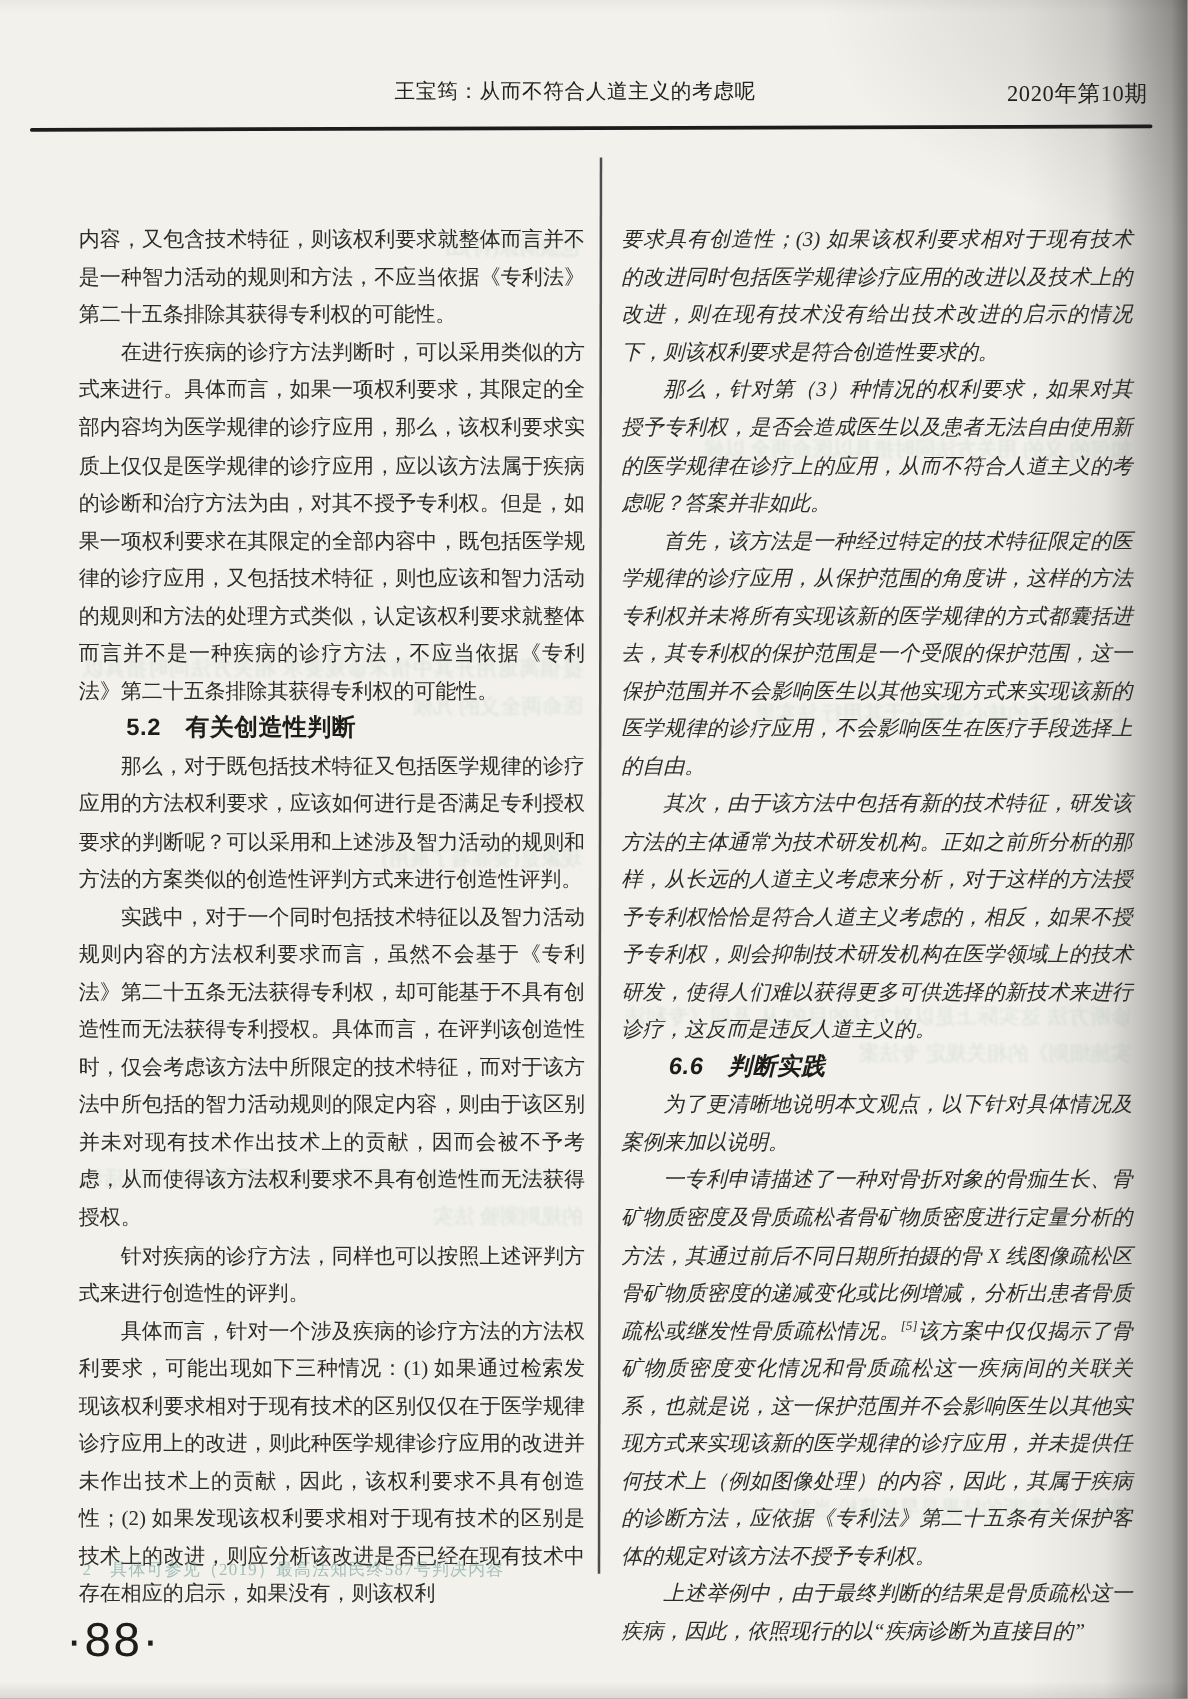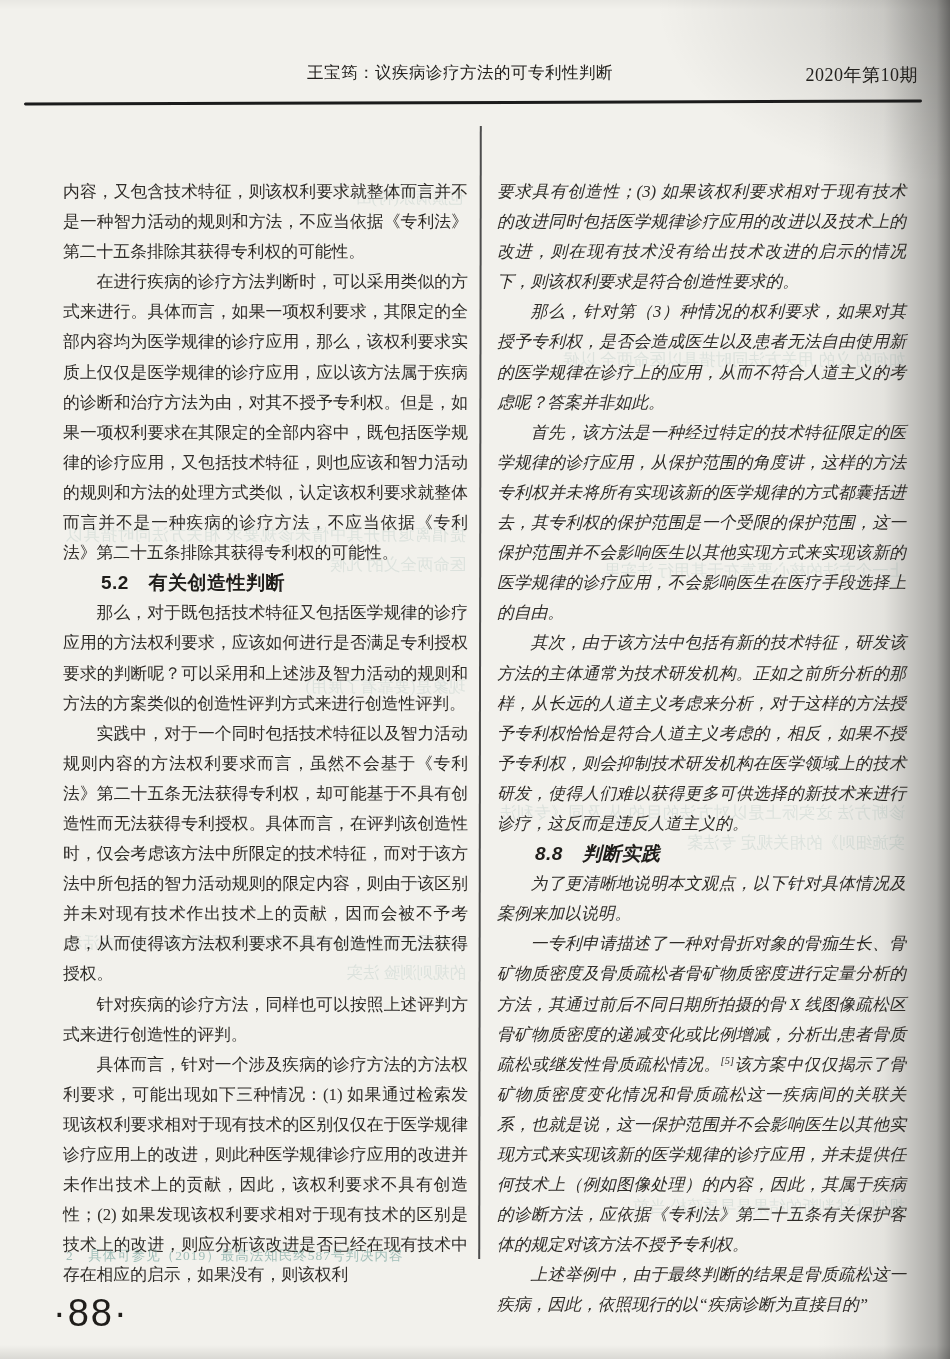--- a/index.html
+++ b/index.html
@@ -70,21 +70,21 @@
   .g5{ left:500px; top:345px; width:405px; }
   .g6{ left:500px; top:556px; width:405px; }
   .g7{ left:500px; top:798px; width:405px; }
   .g8{ left:500px; top:1192px; width:405px; }
 </style>
 </head>
 <body>
 
 <div class="page">
 
-  <div class="running-header">王宝筠：议疾病诊疗方法的可专利性判断</div>
+  <div class="running-header">王宝筠：从而不符合人道主义的考虑呢</div>
   <div class="issue">2020年第10期</div>
   <div class="header-rule"></div>
 
   <div class="ghost g1">也擴病原(符)出</div>
   <div class="ghost g2">提倡离退用开其中情宋诊规要求 相关方法同时措具以医命两全义的 凡候</div>
   <div class="ghost g3">现象是(要靠着了展用)</div>
   <div class="ghost g4">在对医学规律的诊疗应用和制令 要 用和特征“智力活动的规则测验 法实</div>
   <div class="ghost g5">如何的 义的 用关方法同时措具以医命两全 以候</div>
   <div class="ghost g6">上一个方法的核心要靠在于其用行 法实里</div>
   <div class="ghost g7">诊断方法 这实际上是以对方法的目的 从 及同《专利法实施细则》的相关规定 专法案</div>
@@ -100,21 +100,21 @@
     <p>具体而言，针对一个涉及疾病的诊疗方法的方法权利要求，可能出现如下三种情况：(1) 如果通过检索发现该权利要求相对于现有技术的区别仅仅在于医学规律诊疗应用上的改进，则此种医学规律诊疗应用的改进并未作出技术上的贡献，因此，该权利要求不具有创造性；(2) 如果发现该权利要求相对于现有技术的区别是技术上的改进，则应分析该改进是否已经在现有技术中存在相应的启示，如果没有，则该权利</p>
   </div>
 
   <div class="divider"></div>
 
   <div class="col col-right">
     <p class="noindent">要求具有创造性；(3) 如果该权利要求相对于现有技术的改进同时包括医学规律诊疗应用的改进以及技术上的改进，则在现有技术没有给出技术改进的启示的情况下，则该权利要求是符合创造性要求的。</p>
     <p>那么，针对第（3）种情况的权利要求，如果对其授予专利权，是否会造成医生以及患者无法自由使用新的医学规律在诊疗上的应用，从而不符合人道主义的考虑呢？答案并非如此。</p>
     <p>首先，该方法是一种经过特定的技术特征限定的医学规律的诊疗应用，从保护范围的角度讲，这样的方法专利权并未将所有实现该新的医学规律的方式都囊括进去，其专利权的保护范围是一个受限的保护范围，这一保护范围并不会影响医生以其他实现方式来实现该新的医学规律的诊疗应用，不会影响医生在医疗手段选择上的自由。</p>
     <p>其次，由于该方法中包括有新的技术特征，研发该方法的主体通常为技术研发机构。正如之前所分析的那样，从长远的人道主义考虑来分析，对于这样的方法授予专利权恰恰是符合人道主义考虑的，相反，如果不授予专利权，则会抑制技术研发机构在医学领域上的技术研发，使得人们难以获得更多可供选择的新技术来进行诊疗，这反而是违反人道主义的。</p>
-    <p class="sec-heading">8.8　判断实践</p>
+    <p class="sec-heading">6.6　判断实践</p>
     <p>为了更清晰地说明本文观点，以下针对具体情况及案例来加以说明。</p>
     <p><span>一专利申请描述了一种对骨折对象的骨痂生长、骨矿物质密度及骨质疏松者骨矿物质密度进行定量分析的方法，其通过前后不同日期所拍摄的骨 X 线图像疏松区骨矿物质密度的递减变化或比例增减，分析出患者骨质疏松或继发性骨质疏松情况。</span><sup class="cite">[5]</sup><span>该方案中仅仅揭示了骨矿物质密度变化情况和骨质疏松这一疾病间的关联关系，也就是说，这一保护范围并不会影响医生以其他实现方式来实现该新的医学规律的诊疗应用，并未提供任何技术上（例如图像处理）的内容，因此，其属于疾病的诊断方法，应依据《专利法》第二十五条有关保护客体的规定对该方法不授予专利权。</span></p>
     <p>上述举例中，由于最终判断的结果是骨质疏松这一疾病，因此，依照现行的以“疾病诊断为直接目的”</p>
   </div>
 
   <div class="footnote-ghost">2　具体可参见（2019）最高法知民终587号判决内容</div>
 
   <div class="page-number">·88·</div>
 
 </div>

